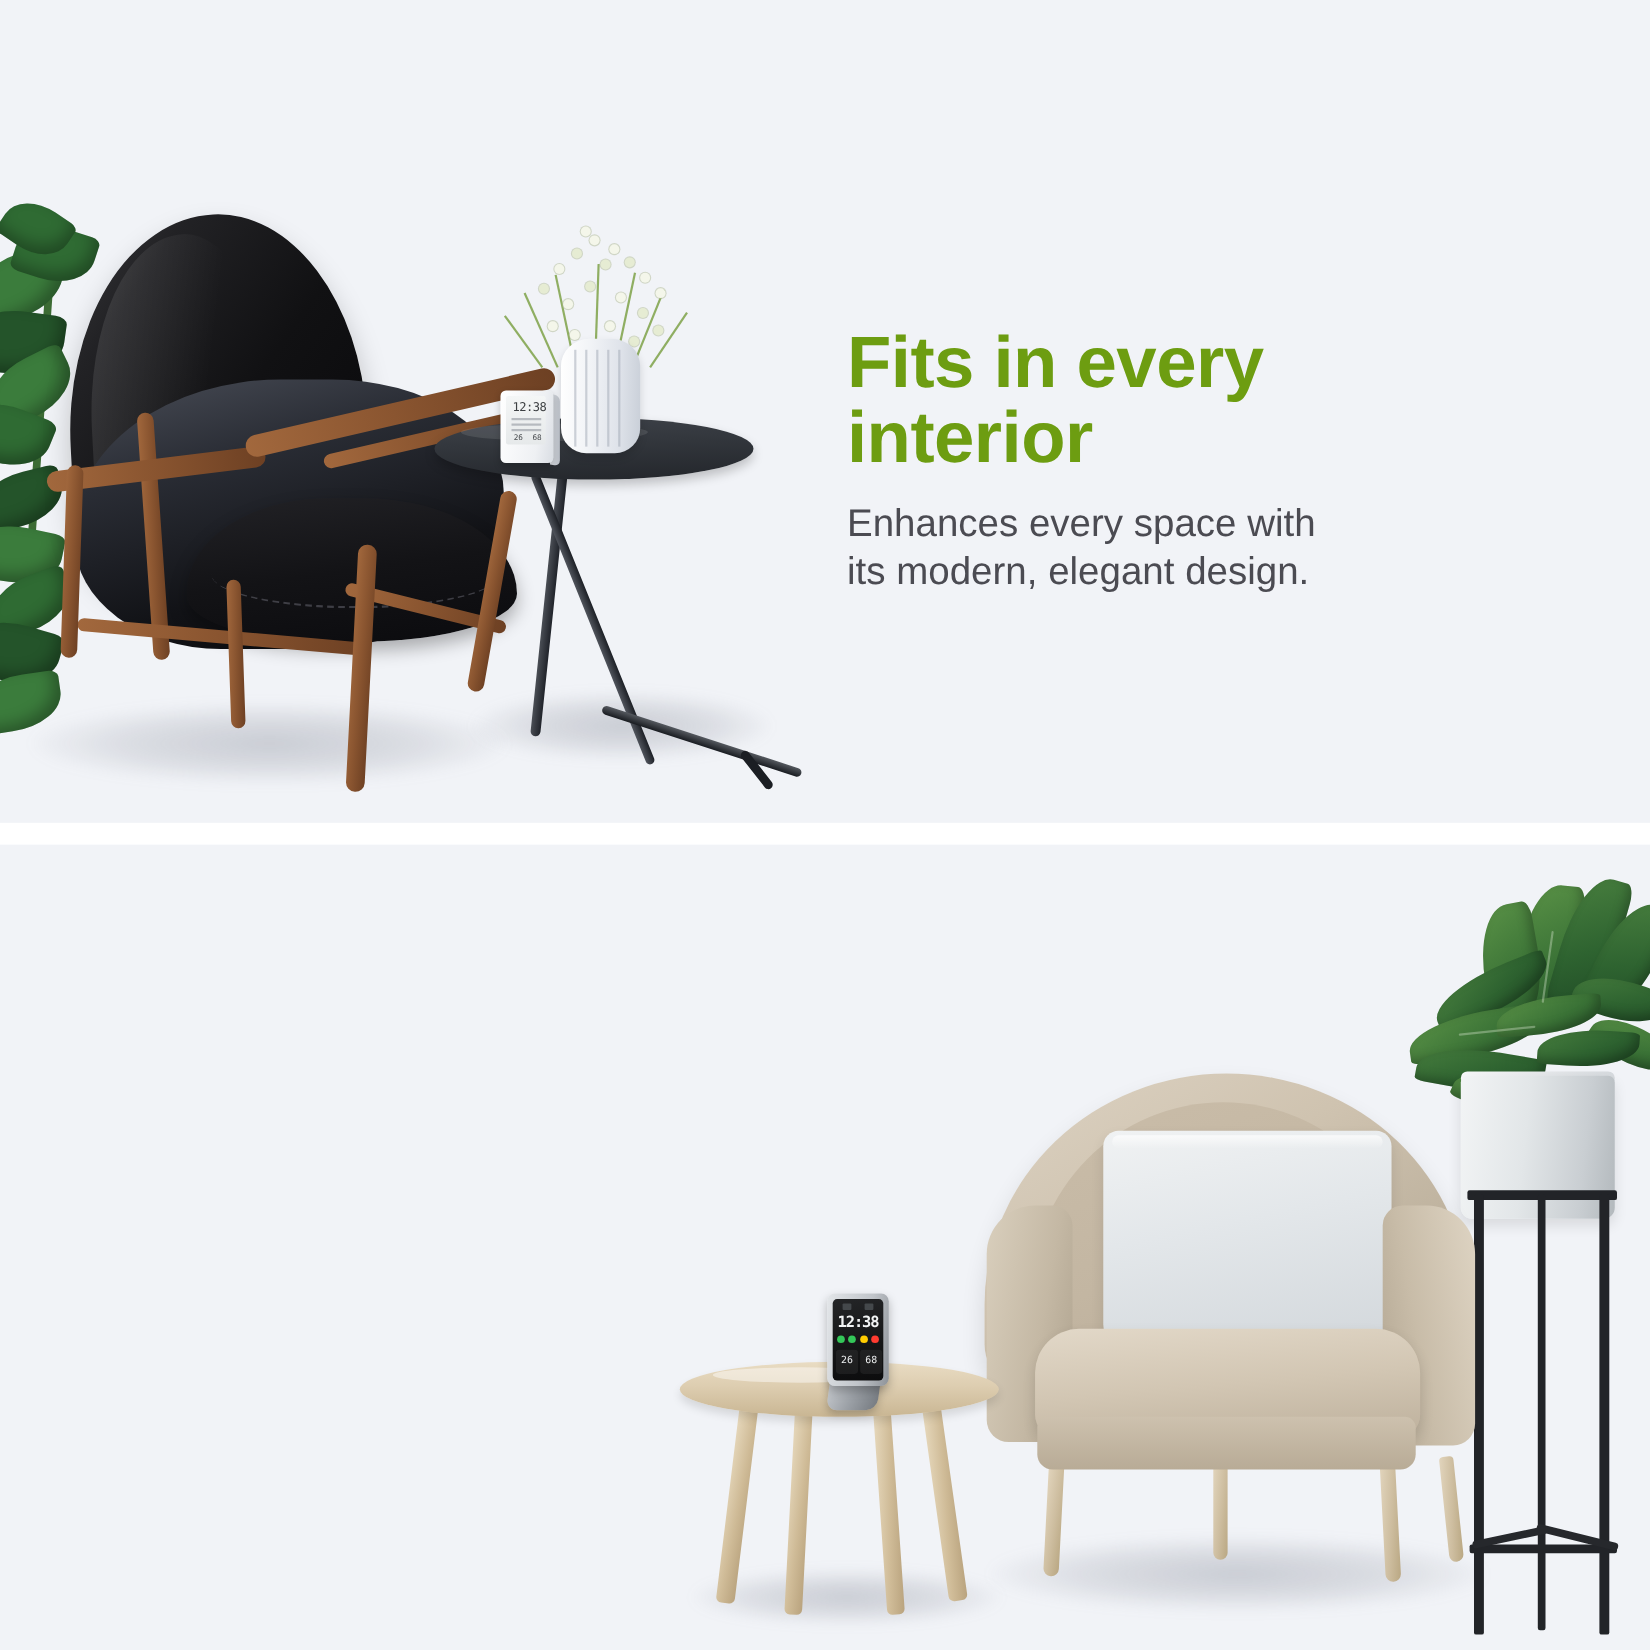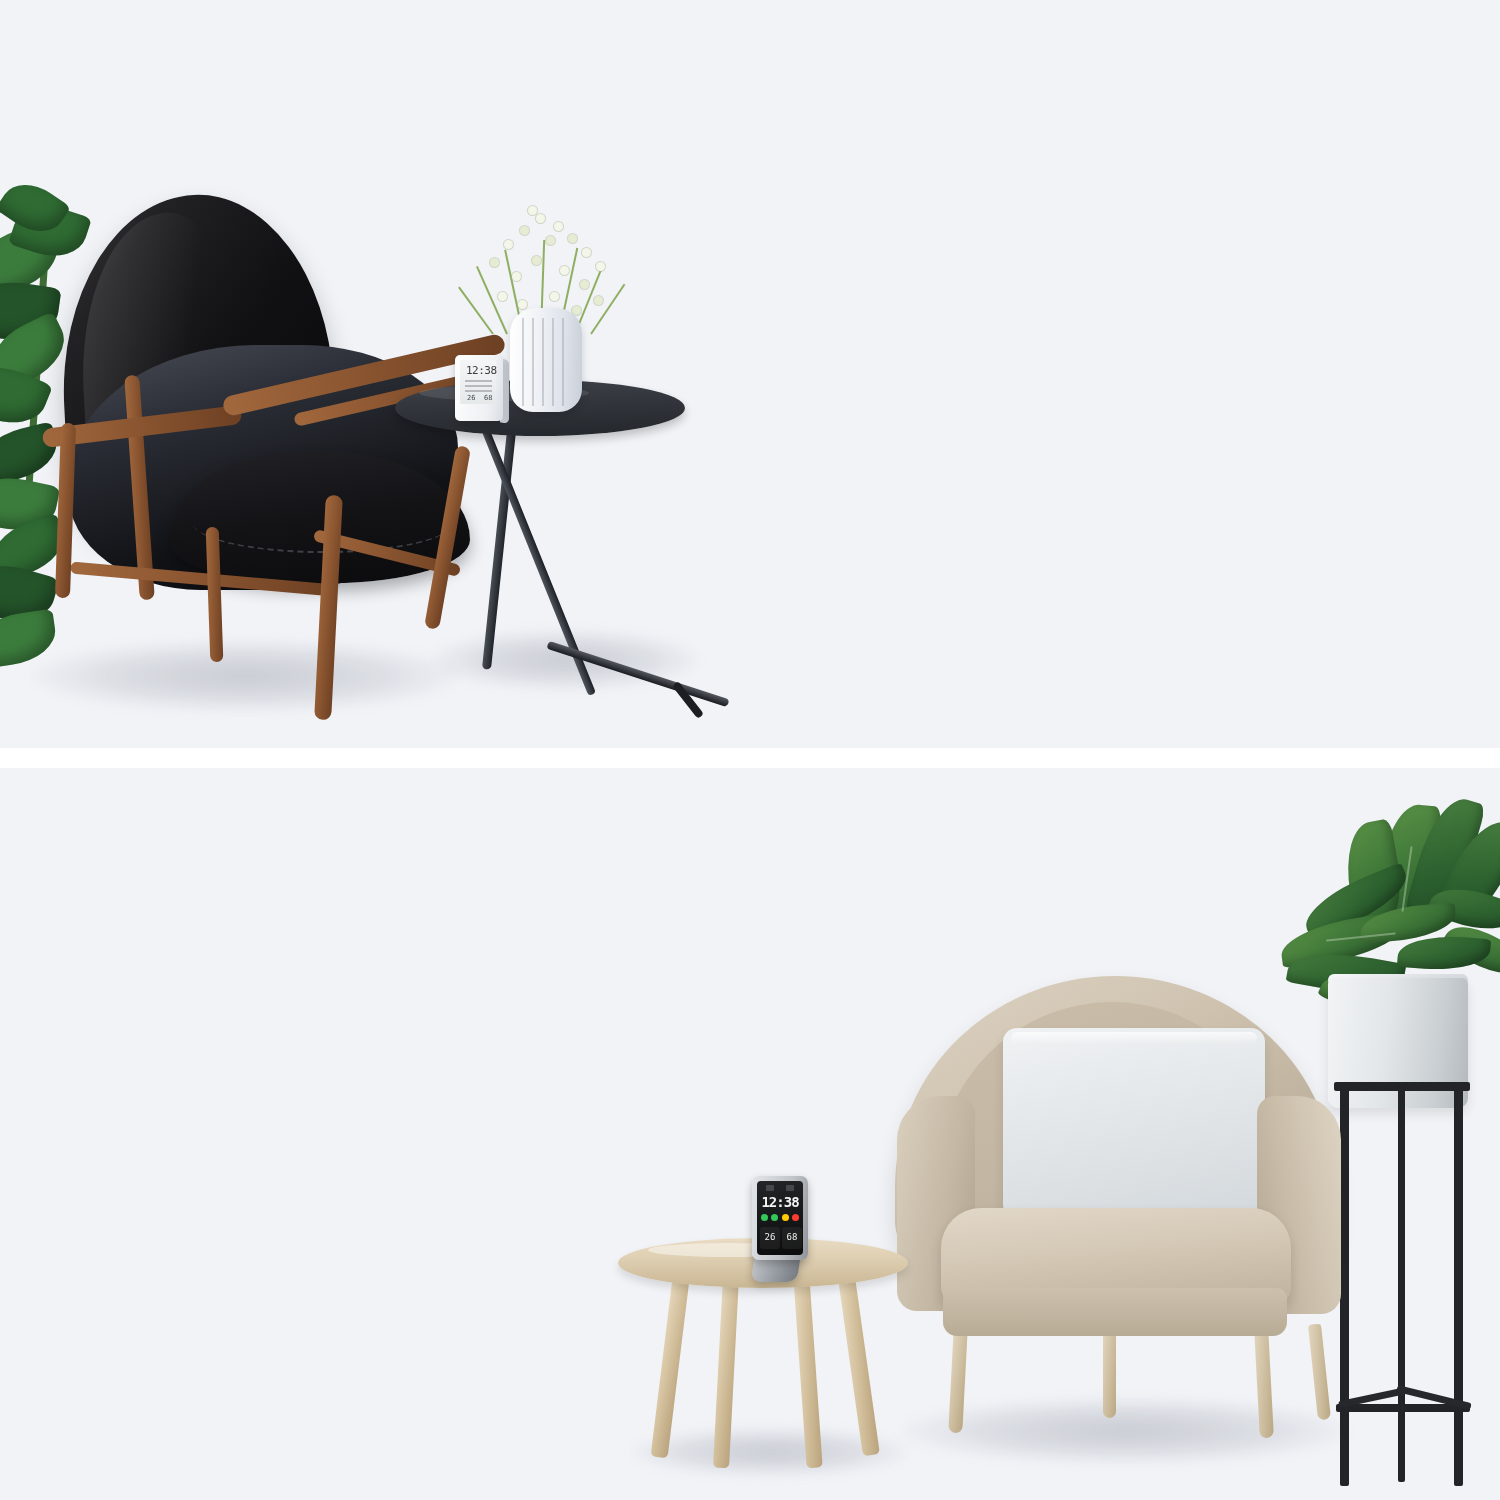--- a/index.html
+++ b/index.html
@@ -347,20 +347,26 @@
             <span class="d1-row" style="top:25px;"></span>
             <span class="d1-row" style="top:30px;"></span>
             <span class="d1-val" style="left:7px;top:34px;">26</span>
             <span class="d1-val" style="left:24px;top:34px;">68</span>
           </div>
         </div>
       </div>
 
     </div>
 
+    <div class="txt-block" id="top-text">
+      <h2 class="headline">Fits in every
+interior</h2>
+      <p class="subtext">Enhances every space with
+its modern, elegant design.</p>
+    </div>
   </div>
 
   <div id="divider"></div>
 
   <div class="panel" id="panel-bottom">
 
     <div id="scene-bot">
 
       <div class="floor-shadow" style="left:900px;top:630px;width:450px;height:66px;"></div>
       <div class="floor-shadow" style="left:630px;top:660px;width:280px;height:48px;"></div>

